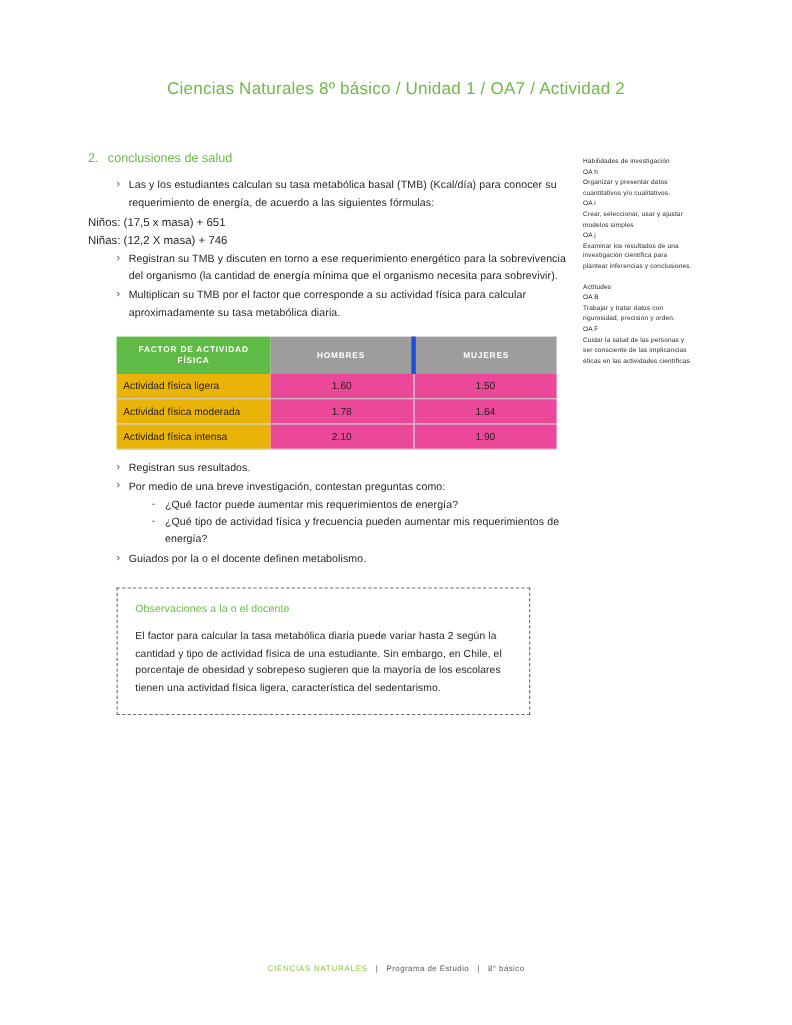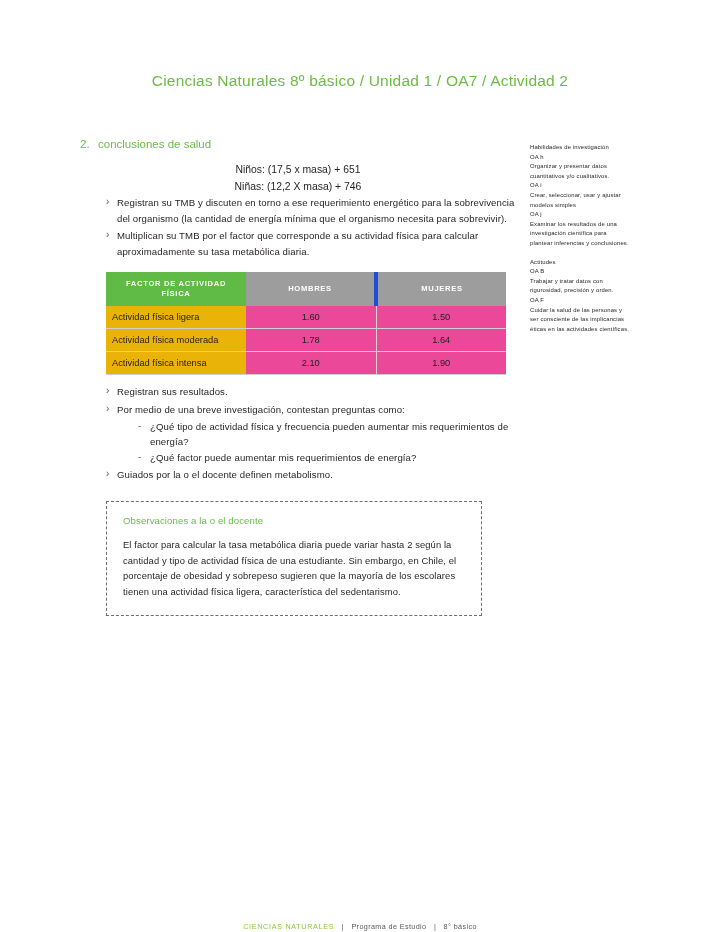--- a/index.html
+++ b/index.html
@@ -76,21 +76,21 @@
   ul.bullets > li::before {
     content: "\203A";
     position: absolute;
     left: 0;
     top: -1px;
     color: #555;
     font-size: 10px;
   }
 
   .formula {
-    text-align: center;
+    text-align: left;
     font-size: 10.4px;
     line-height: 17px;
     color: #231f20;
     padding-left: 0;
   }
 
   ul.sub {
     list-style: none;
     margin: 1px 0 1px 0;
     padding: 0 0 0 20px;
@@ -193,21 +193,20 @@
   
   .footer {
     position: absolute;
     left: 0;
     top: 876px;
     width: 720px;
     text-align: center;
     font-size: 7.2px;
     color: #58595b;
     letter-spacing: 0.4px;
-    margin-top: 46px;
   }
   .footer .fnat {
     color: #8cc63f;
     letter-spacing: 0.7px;
   }
   .footer .sep { color: #58595b; padding: 0 5px; }
 </style>
 </head>
 <body>
 
@@ -215,20 +214,26 @@
 
   <div class="doc-title">Ciencias Naturales 8º básico / Unidad 1 / OA7 / Actividad 2</div>
 
   <div class="content">
 
     <div class="section-head">
       <span class="num">2.</span>
       <span class="txt">conclusiones de salud</span>
     </div>
 
+    <ul class="bullets">
+      <li>
+        <span>Las y los estudiantes calculan su tasa metabólica basal (TMB) (Kcal/día) para</span>
+        <span>conocer su requerimiento de energía, de acuerdo a las siguientes fórmulas:</span>
+      </li>
+    </ul>
 
     <div class="formula">Niños: (17,5 x masa) + 651</div>
     <div class="formula">Niñas: (12,2 X masa) + 746</div>
 
     <ul class="bullets spacer-bullets">
       <li>Registran su TMB y discuten en torno a ese requerimiento energético para la sobrevivencia del organismo (la cantidad de energía mínima que el organismo necesita para sobrevivir).</li>
       <li>Multiplican su TMB por el factor que corresponde a su actividad física para calcular aproximadamente su tasa metabólica diaria.</li>
     </ul>
 
     <div class="tbl-wrap">
@@ -258,22 +263,22 @@
           </tr>
         </tbody>
       </table>
     </div>
 
     <ul class="bullets">
       <li>Registran sus resultados.</li>
       <li>
         <span>Por medio de una breve investigación, contestan preguntas como:</span>
         <ul class="sub">
+          <li>¿Qué factor puede aumentar mis requerimientos de energía?</li>
           <li>¿Qué tipo de actividad física y frecuencia pueden aumentar mis requerimientos de energía?</li>
-          <li>¿Qué factor puede aumentar mis requerimientos de energía?</li>
         </ul>
       </li>
       <li>Guiados por la o el docente definen metabolismo.</li>
     </ul>
 
     <div class="obs-box">
       <div class="obs-title">Observaciones a la o el docente</div>
       <div class="obs-body">El factor para calcular la tasa metabólica diaria puede variar hasta 2 según la cantidad y tipo de actividad física de una estudiante. Sin embargo, en Chile, el porcentaje de obesidad y sobrepeso sugieren que la mayoría de los escolares tienen una actividad física ligera, característica del sedentarismo.</div>
     </div>
 

